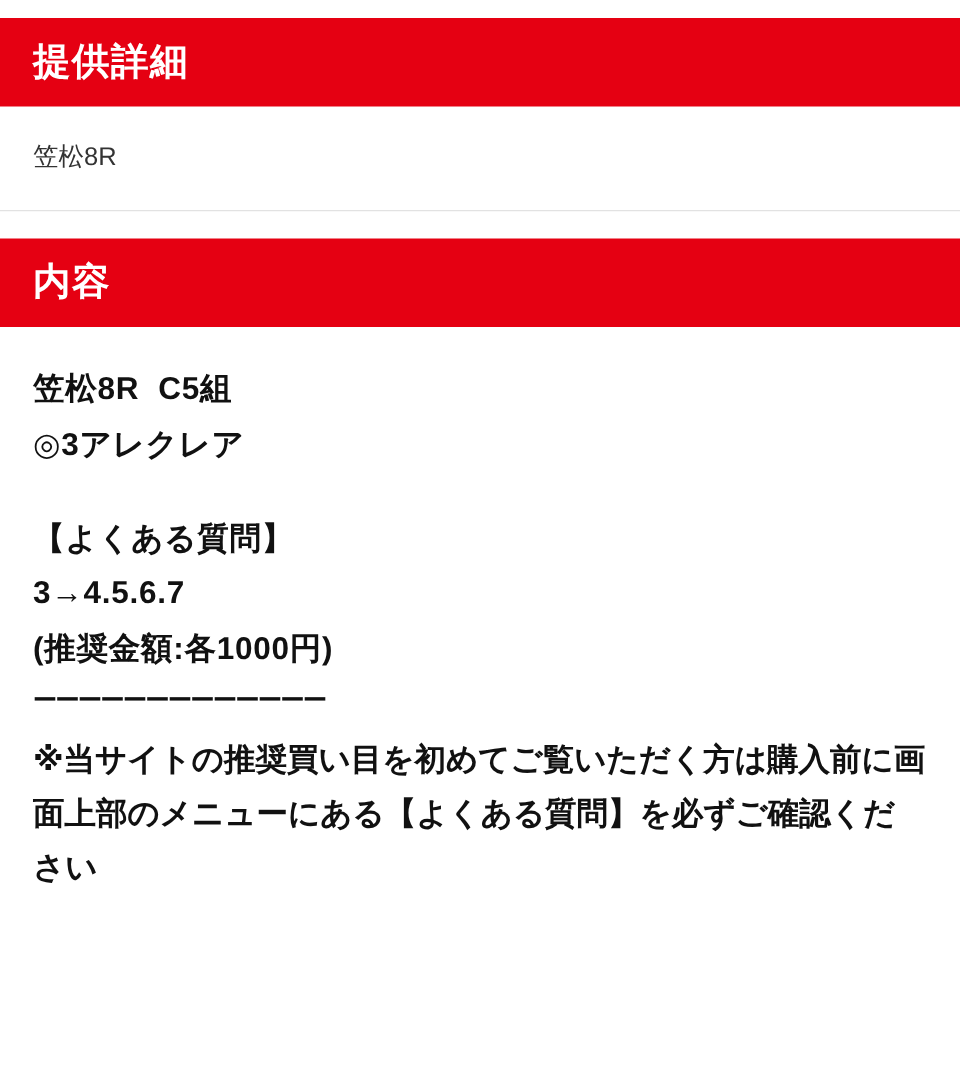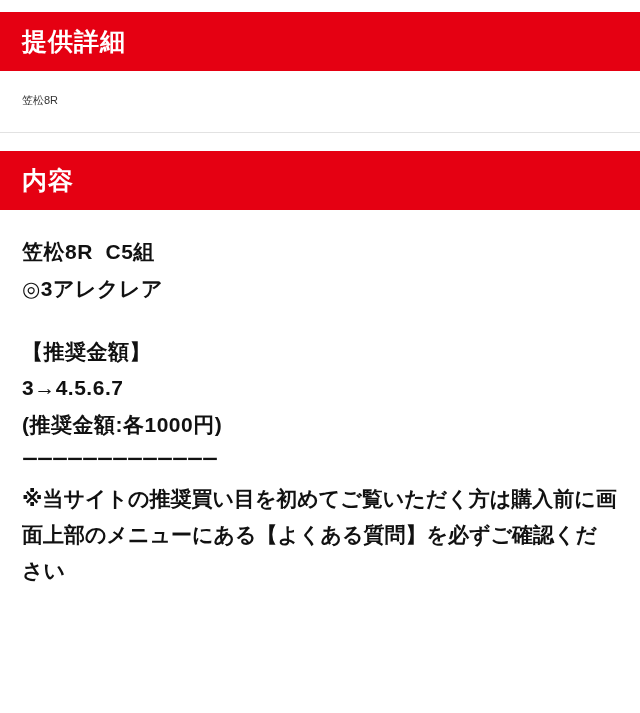--- a/index.html
+++ b/index.html
@@ -28,21 +28,21 @@
     line-height: 1;
     padding: 17px 0 17px 22px;
     letter-spacing: 1px;
   }
   .header-spacer-top {
     height: 12px;
     background: #ffffff;
   }
   .detail-body {
     padding: 22px 22px 24px 22px;
-    font-size: 11px;
+    font-size: 17px;
     color: #333333;
     border-bottom: 1px solid #e2e2e2;
   }
   .gap {
     height: 18px;
     background: #ffffff;
   }
   .content-body {
     padding: 24px 22px 0 22px;
     font-size: 21px;
@@ -87,20 +87,20 @@
   </div>
 
   <div class="gap"></div>
 
   <div class="section-header">内容</div>
 
   <div class="content-body">
     <div class="line">笠松8R  C5組</div>
     <div class="line">◎3アレクレア</div>
     <div class="blank-line"></div>
-    <div class="line">【推奨金額】</div>
+    <div class="line">【よくある質問】</div>
     <div class="line">3→4.5.6.7</div>
     <div class="line">(推奨金額:各1000円)</div>
     <div class="divider-line">ーーーーーーーーーーーーー</div>
     <div class="note">※当サイトの推奨買い目を初めてご覧いただく方は購入前に画面上部のメニューにある【よくある質問】を必ずご確認ください</div>
   </div>
 
 </div>
 
 </body></html>

